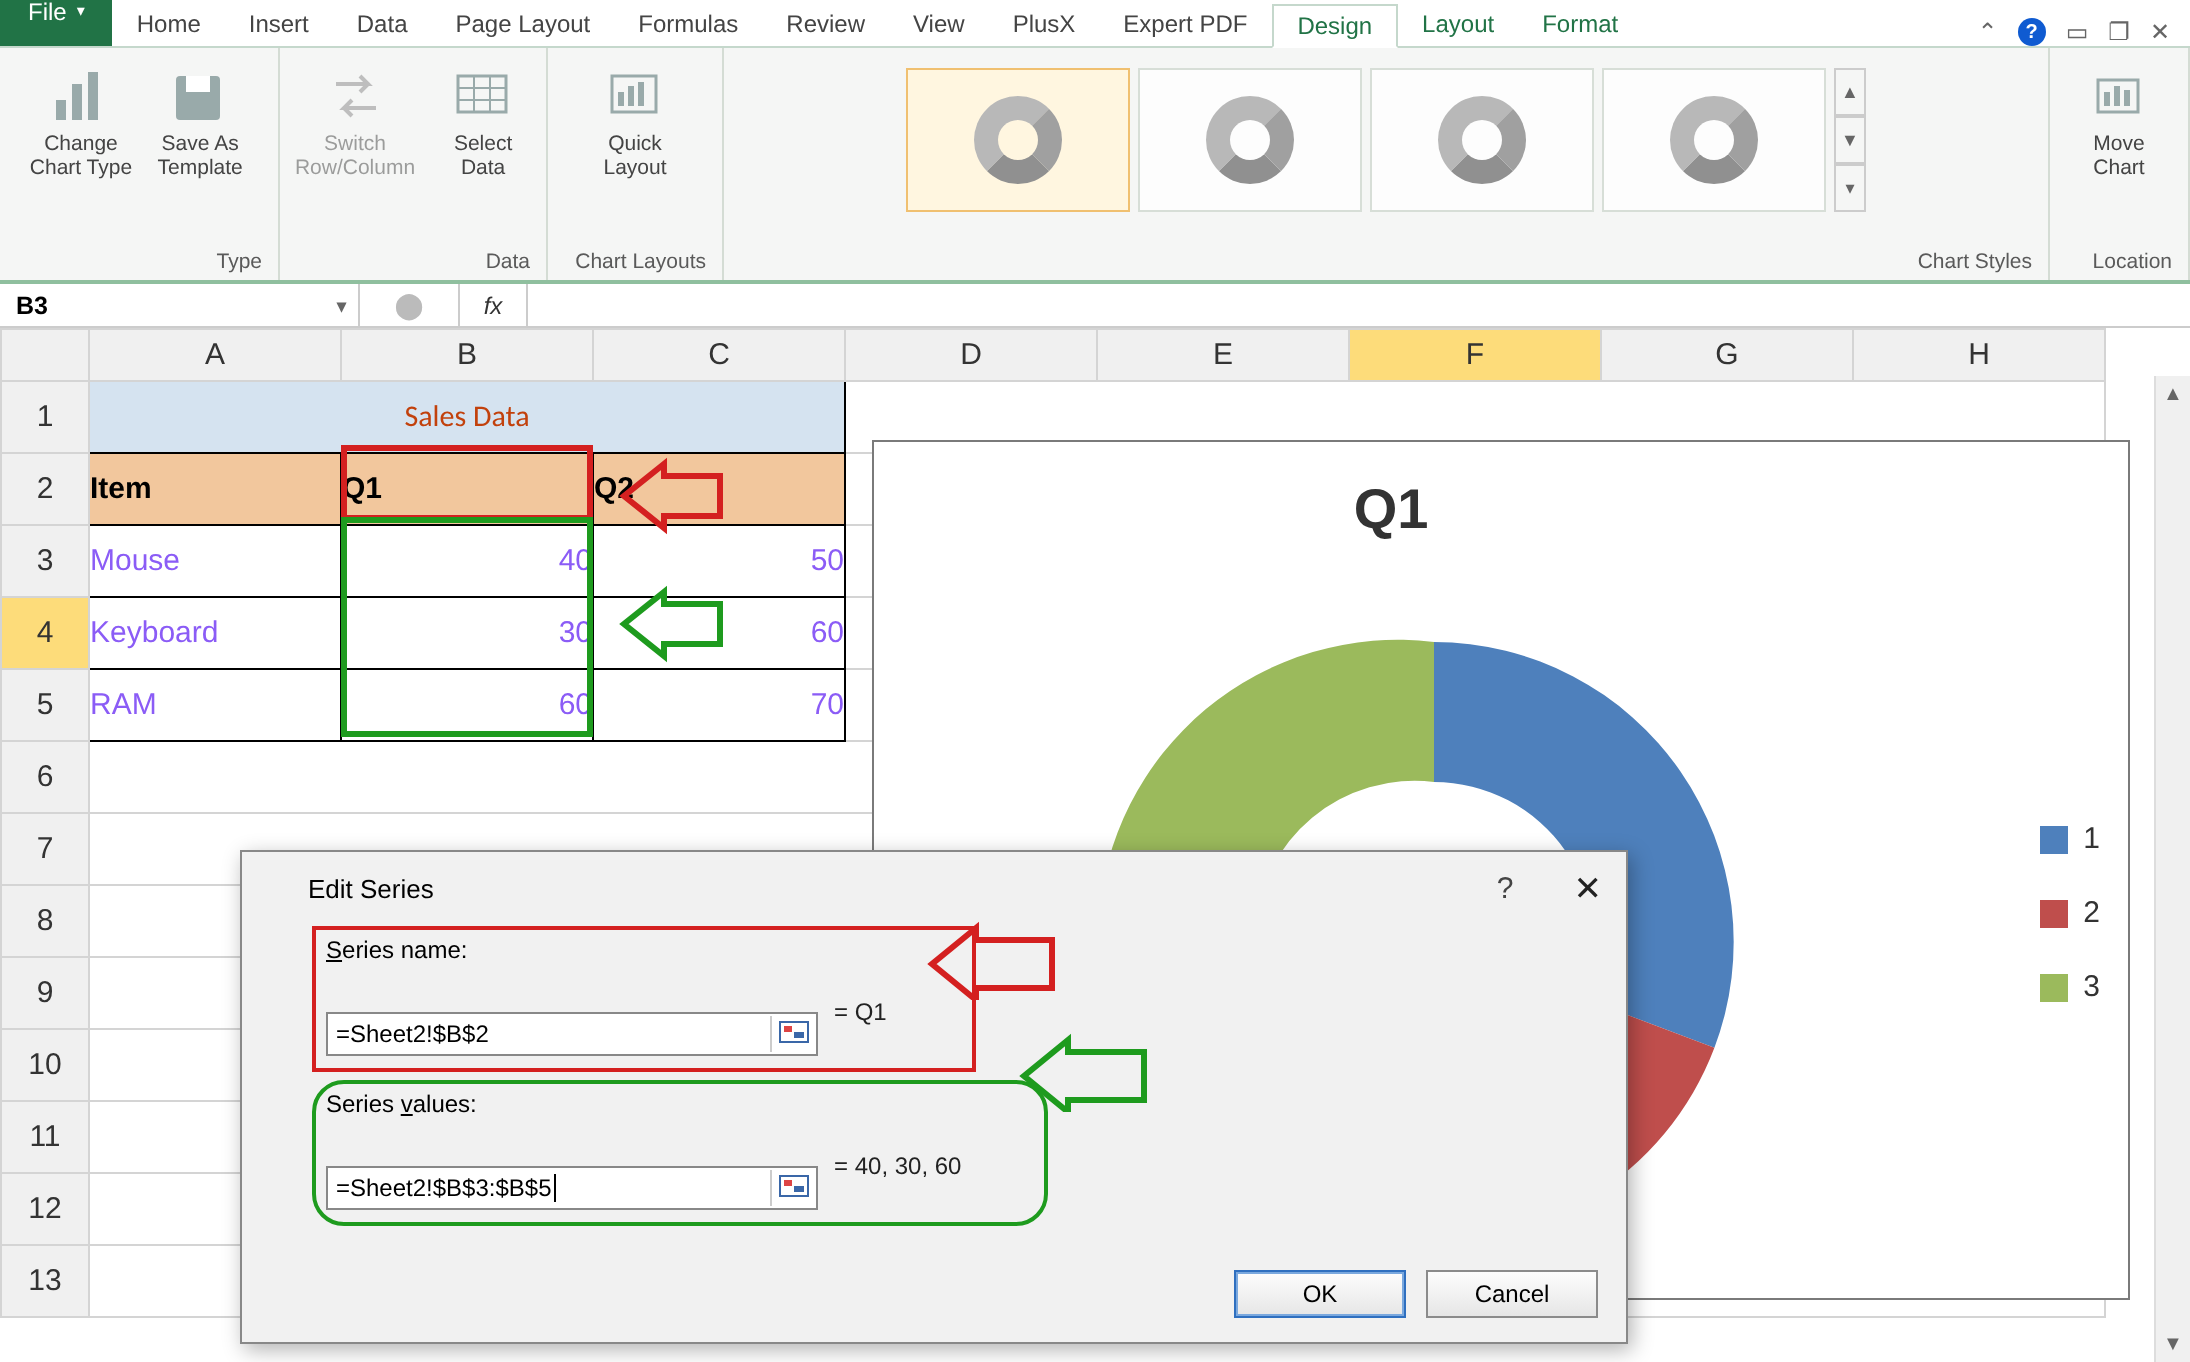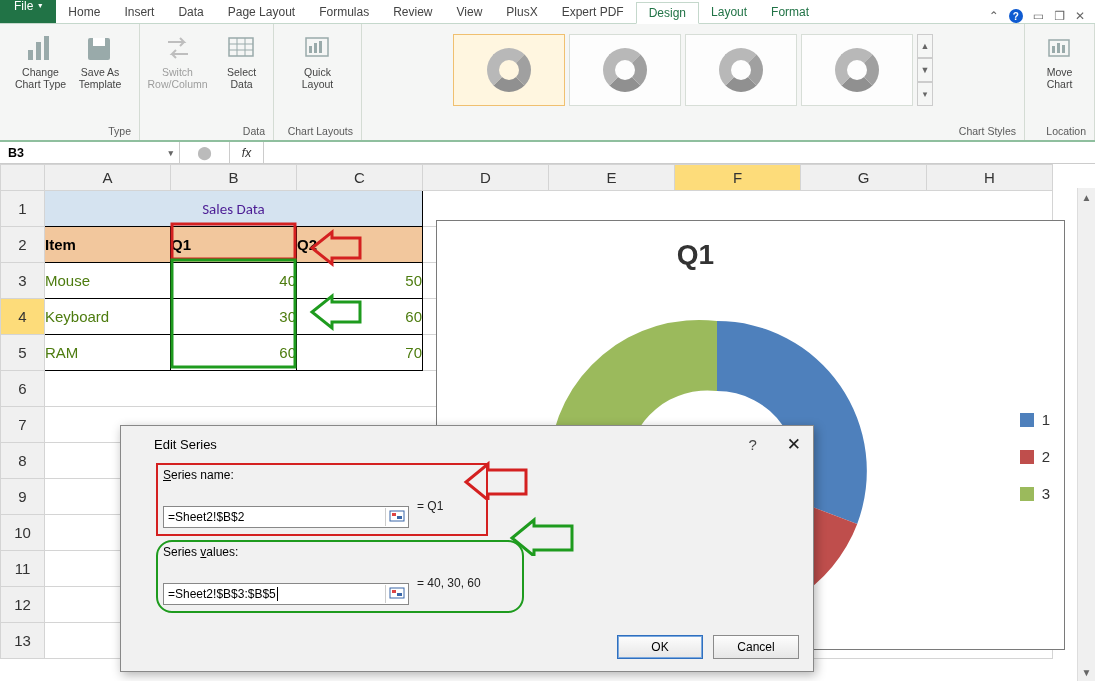--- a/index.html
+++ b/index.html
@@ -46,23 +46,23 @@
   .grid { border-collapse: collapse; table-layout: fixed; }
   .grid td, .grid th { border: 1px solid #d4d4d4; font-size: 15px; height: 26px; padding: 0; }
   .corner { width: 44px; background: #f0f0f0; }
   .colhdr { background: #f0f0f0; text-align: center; color: #333; font-weight: normal; width: 126px;}
   .colhdr.sel { background:#fddc7a; }
   .rowhdr { background: #f0f0f0; text-align: center; color: #333; width: 44px; font-weight: normal;}
   .rowhdr.sel { background:#fddc7a; }
   .cell { padding: 0 6px; background:#fff;}
 
   
-  .title-cell { background:#d5e3f0; text-align:center; font-size:22px; font-family: Calibri, sans-serif; color:#4c1d95; }
+  .title-cell { background:#d5e3f0; text-align:center; font-size:22px; font-family: Calibri, sans-serif; color:#c2410c; }
   .hdr-cell { background:#f2c79d; font-weight:bold; font-size:17px; padding:0 5px; color:#000;}
-  .data-cell { font-size:17px; padding:0 6px; color:#4d7c0f; background:#fff; }
+  .data-cell { font-size:17px; padding:0 6px; color:#8b5cf6; background:#fff; }
   .data-cell.num { text-align:right; }
   .tbl-border { border:1.5px solid #000 !important; }
 
   
   .ann { position:absolute; pointer-events:none;}
 
   
   .chart-box { position:absolute; left:436px; top:220px; width:629px; height:430px; border:1px solid #7a7a7a; background:#fff; display:flex; }
   .chart-title { position:absolute; top:18px; left:0; right:110px; text-align:center; font-size:28px; font-weight:bold; color:#333;}
   .legend { position:absolute; right:14px; top:190px; font-size:15px; color:#333;}

